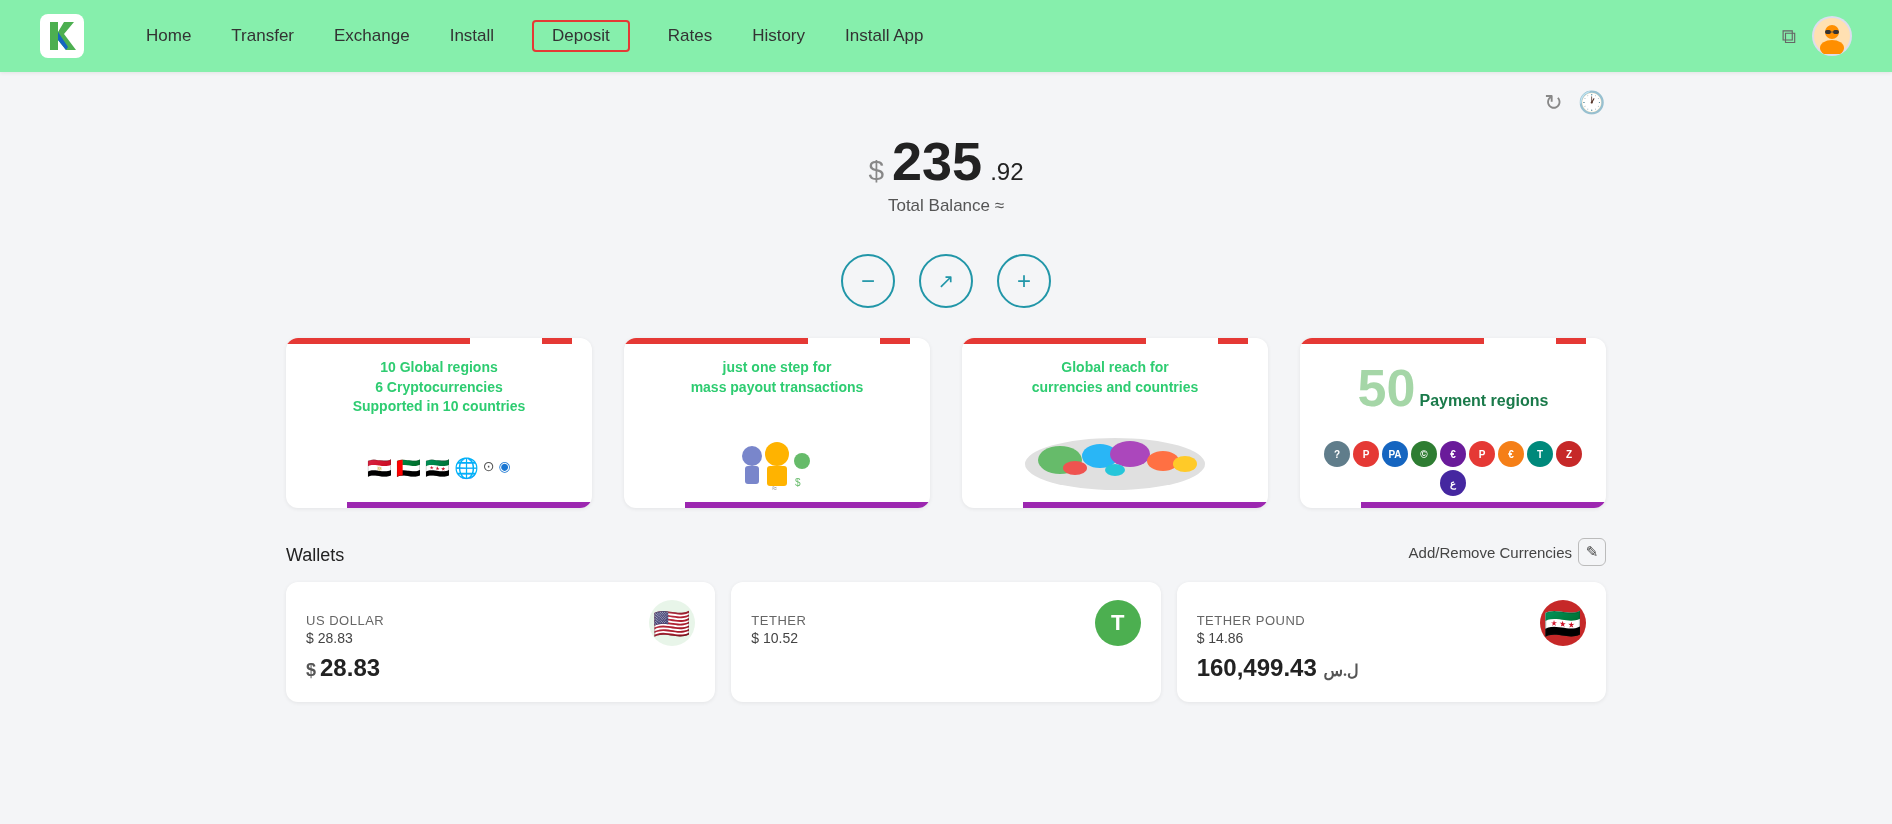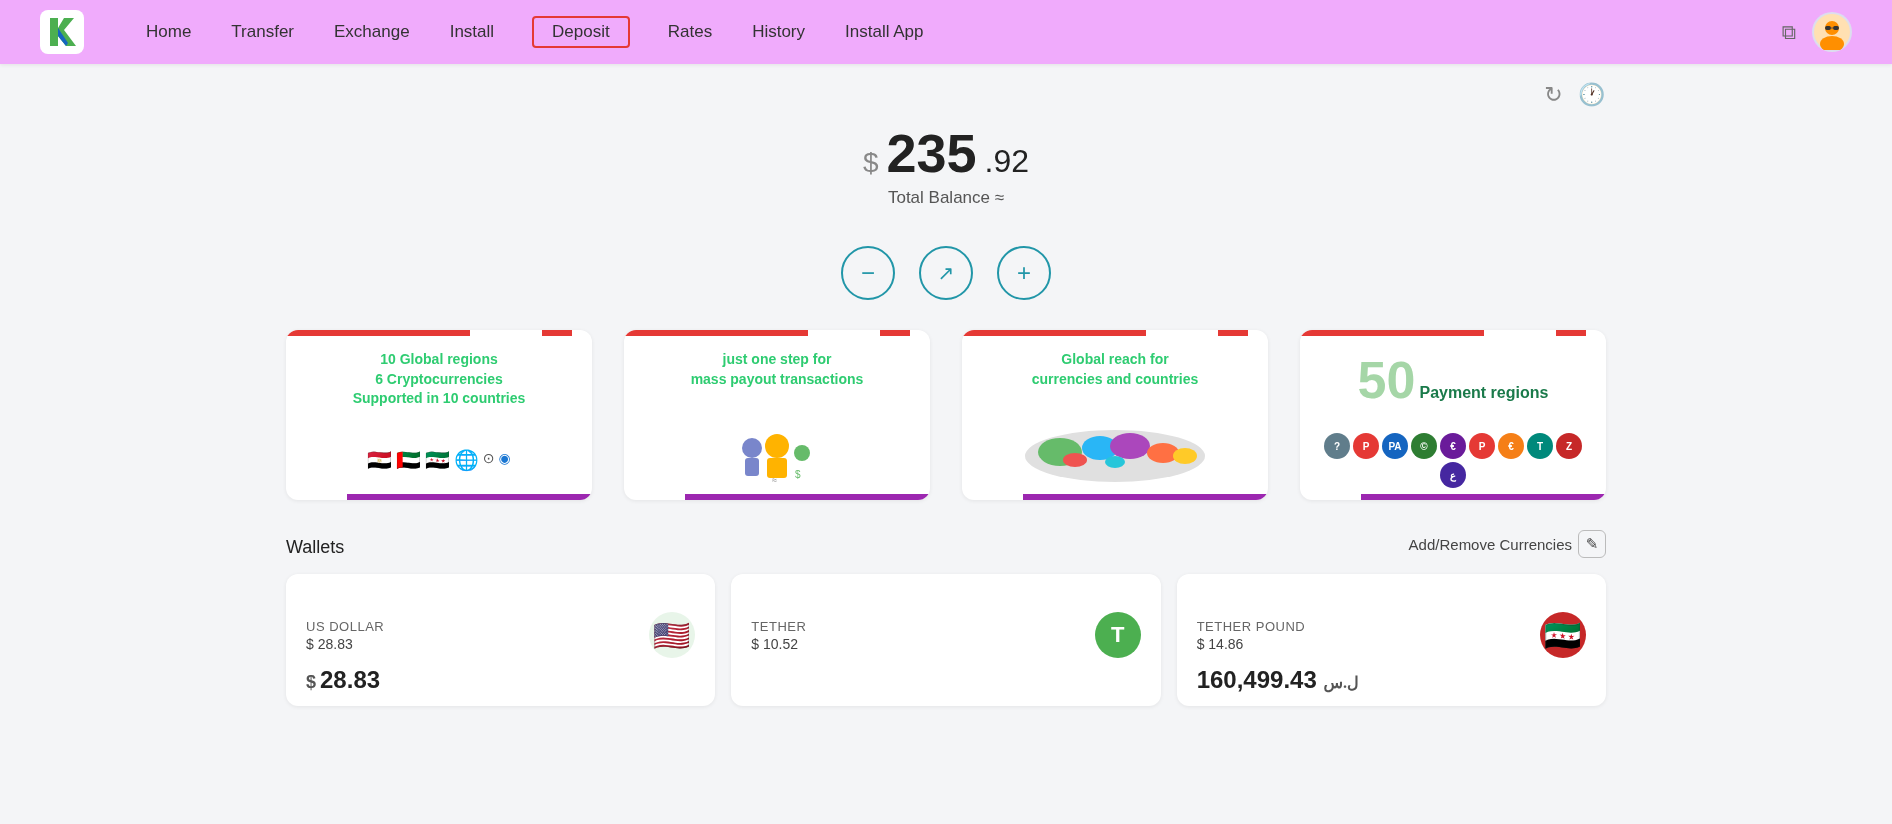--- a/index.html
+++ b/index.html
@@ -1,24 +1,24 @@
 <!DOCTYPE html>
 <html><head>
   <meta charset="utf-8">
   <style>
     * { box-sizing: border-box; margin: 0; padding: 0; }
     body { font-family: 'Segoe UI', Arial, sans-serif; background: #f4f5f7; min-height: 824px; }
 
     
     .header {
-      background: #f0abfc;
+      background: #86efac;
       display: flex;
       align-items: center;
       padding: 0 40px;
-      height: 64px;
+      height: 72px;
       box-shadow: 0 1px 4px rgba(0,0,0,0.08);
       position: relative;
     }
     .logo {
       display: flex;
       align-items: center;
       margin-right: 60px;
     }
     .logo-icon {
       width: 44px;
@@ -102,21 +102,21 @@
       font-size: 28px;
       color: #888;
       font-weight: 400;
     }
     .balance-main {
       font-size: 54px;
       font-weight: 700;
       color: #222;
     }
     .balance-cents {
-      font-size: 32px;
+      font-size: 24px;
       font-weight: 400;
       color: #222;
     }
     .balance-label {
       font-size: 17px;
       color: #555;
       margin-top: 4px;
     }
 
     
@@ -279,23 +279,22 @@
     .wallet-card {
       background: #fff;
       border-radius: 12px;
       padding: 18px 20px 12px 20px;
       box-shadow: 0 1px 4px rgba(0,0,0,0.07);
       min-height: 120px;
     }
     .wallet-card-top {
       display: flex;
       justify-content: space-between;
-      align-items: center;
+      align-items: flex-end;
       margin-bottom: 8px;
-      margin-top: 20px;
     }
     .wallet-currency-name {
       font-size: 13px;
       font-weight: 500;
       color: #666;
       letter-spacing: 0.5px;
     }
     .wallet-usd-value {
       font-size: 14px;
       color: #444;

